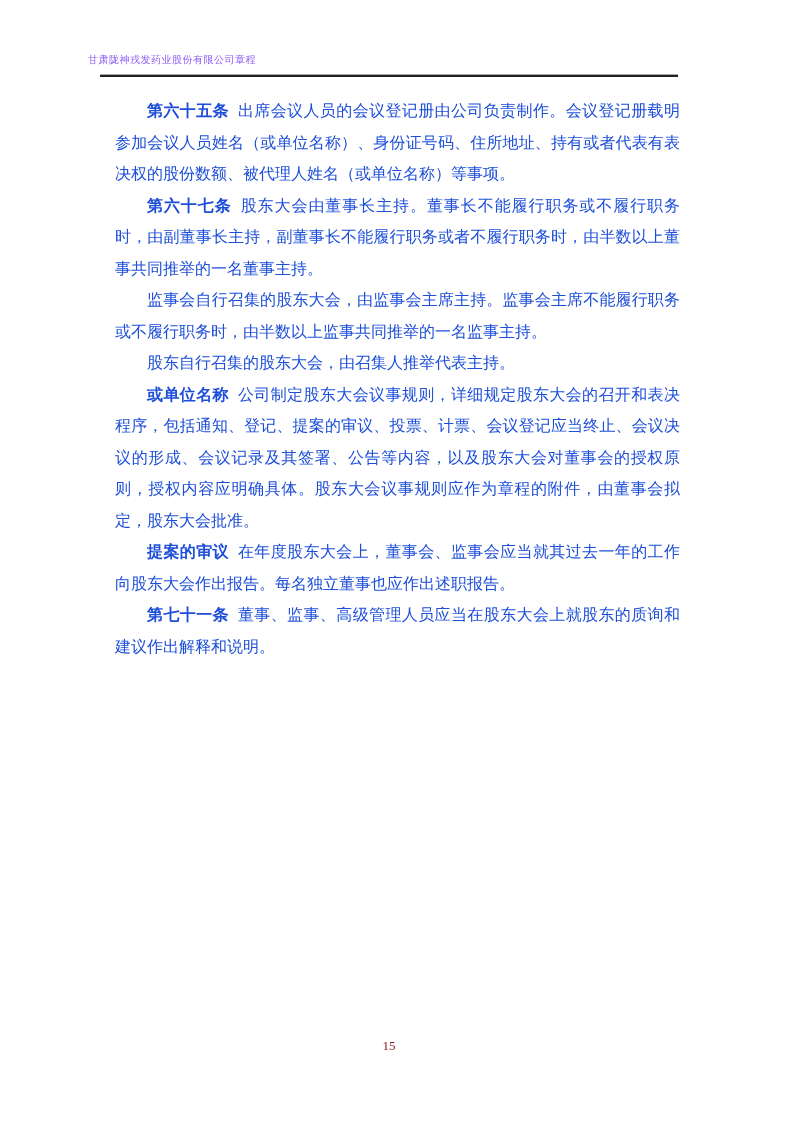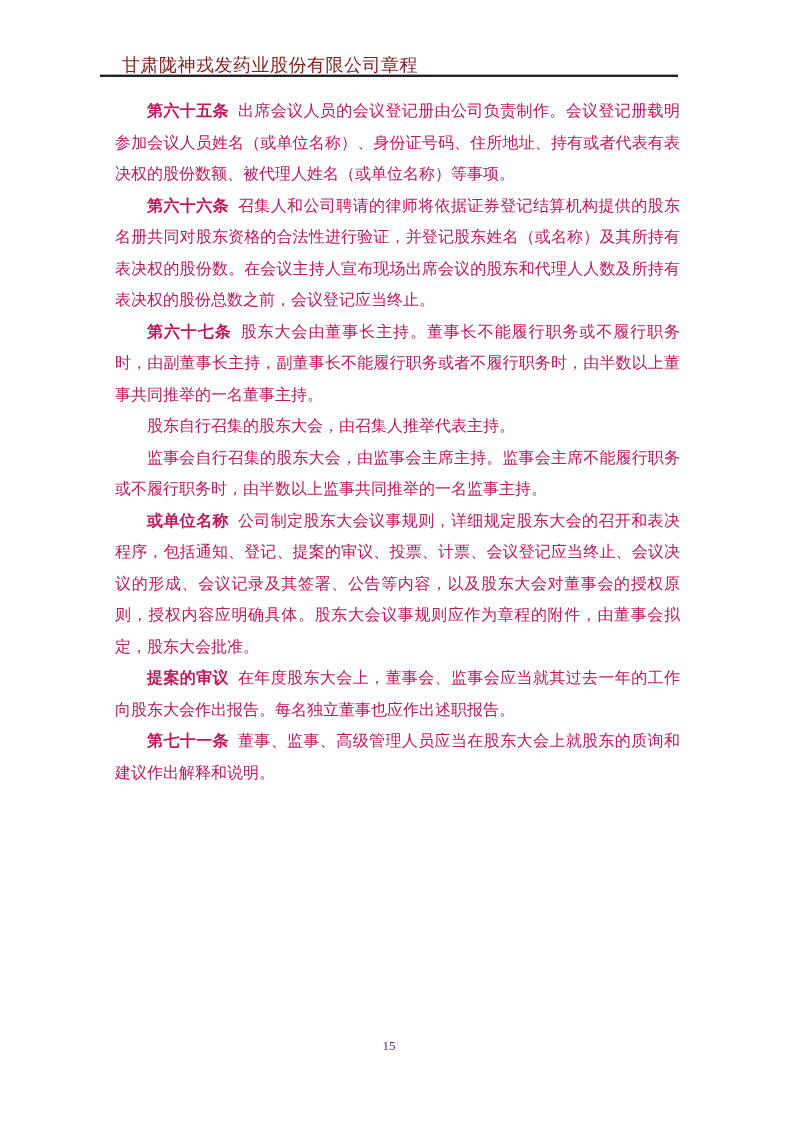--- a/index.html
+++ b/index.html
@@ -12,46 +12,46 @@
     position: relative;
     overflow: hidden;
   }
   .page {
     position: absolute;
     inset: 0;
     background: #ffffff;
   }
   .doc-header-title {
     position: absolute;
-    left: 122px;
+    left: 88px;
     top: 53px;
-    font-size: 18px;
+    font-size: 10px;
     letter-spacing: 0.5px;
-    color: #7f1d1d;
+    color: #8b5cf6;
     white-space: nowrap;
   }
   .doc-header-rule {
     position: absolute;
     left: 100px;
     top: 74px;
     width: 578px;
     height: 2px;
     background: #222222;
     border-top: 1px solid #a8a8a8;
   }
   .doc-body {
     position: absolute;
     left: 115px;
     top: 95px;
     width: 565px;
     font-size: 16px;
     line-height: 31.5px;
     text-align: justify;
     text-justify: inter-ideograph;
-    color: #be185d;
+    color: #1d4ed8;
   }
   .doc-body p {
     margin: 0;
     padding: 0;
     text-indent: 2em;
   }
   .article-label {
     font-weight: bold;
     margin-right: 9px;
   }
@@ -59,37 +59,36 @@
     display: none;
     margin: 0;
   }
   .doc-footer {
     position: absolute;
     left: 100px;
     top: 1038px;
     width: 578px;
     text-align: center;
     font-size: 13px;
-    color: #4c1d95;
+    color: #7f1d1d;
   }
 </style>
 </head>
 <body>
 
 <div class="page">
 
   <div class="doc-header-title">甘肃陇神戎发药业股份有限公司章程</div>
   <div class="doc-header-rule"></div>
 
   <div class="doc-body">
     <p><b class="article-label">第六十五条</b><span>出席会议人员的会议登记册由公司负责制作。会议登记册载明参加会议人员姓名（或单位名称）、身份证号码、住所地址、持有或者代表有表决权的股份数额、被代理人姓名（或单位名称）等事项。</span></p>
-    <p><b class="article-label">第六十六条</b><span>召集人和公司聘请的律师将依据证券登记结算机构提供的股东名册共同对股东资格的合法性进行验证，并登记股东姓名（或名称）及其所持有表决权的股份数。在会议主持人宣布现场出席会议的股东和代理人人数及所持有表决权的股份总数之前，会议登记应当终止。</span></p>
     <p><b class="article-label">第六十七条</b><span>股东大会由董事长主持。董事长不能履行职务或不履行职务时，由副董事长主持，副董事长不能履行职务或者不履行职务时，由半数以上董事共同推举的一名董事主持。</span></p>
+    <p><span>监事会自行召集的股东大会，由监事会主席主持。监事会主席不能履行职务或不履行职务时，由半数以上监事共同推举的一名监事主持。</span></p>
     <p><span>股东自行召集的股东大会，由召集人推举代表主持。</span></p>
-    <p><span>监事会自行召集的股东大会，由监事会主席主持。监事会主席不能履行职务或不履行职务时，由半数以上监事共同推举的一名监事主持。</span></p>
     <p><b class="article-label">或单位名称</b><span>公司制定股东大会议事规则，详细规定股东大会的召开和表决程序，包括通知、登记、提案的审议、投票、计票、会议登记应当终止、会议决议的形成、会议记录及其签署、公告等内容，以及股东大会对董事会的授权原则，授权内容应明确具体。股东大会议事规则应作为章程的附件，由董事会拟定，股东大会批准。</span></p>
     <p><b class="article-label">提案的审议</b><span>在年度股东大会上，董事会、监事会应当就其过去一年的工作向股东大会作出报告。每名独立董事也应作出述职报告。</span></p>
     <p><b class="article-label">第七十一条</b><span>董事、监事、高级管理人员应当在股东大会上就股东的质询和建议作出解释和说明。</span></p>
   </div>
 
   <div class="doc-footer">15</div>
 
 </div>
 
 </body></html>

